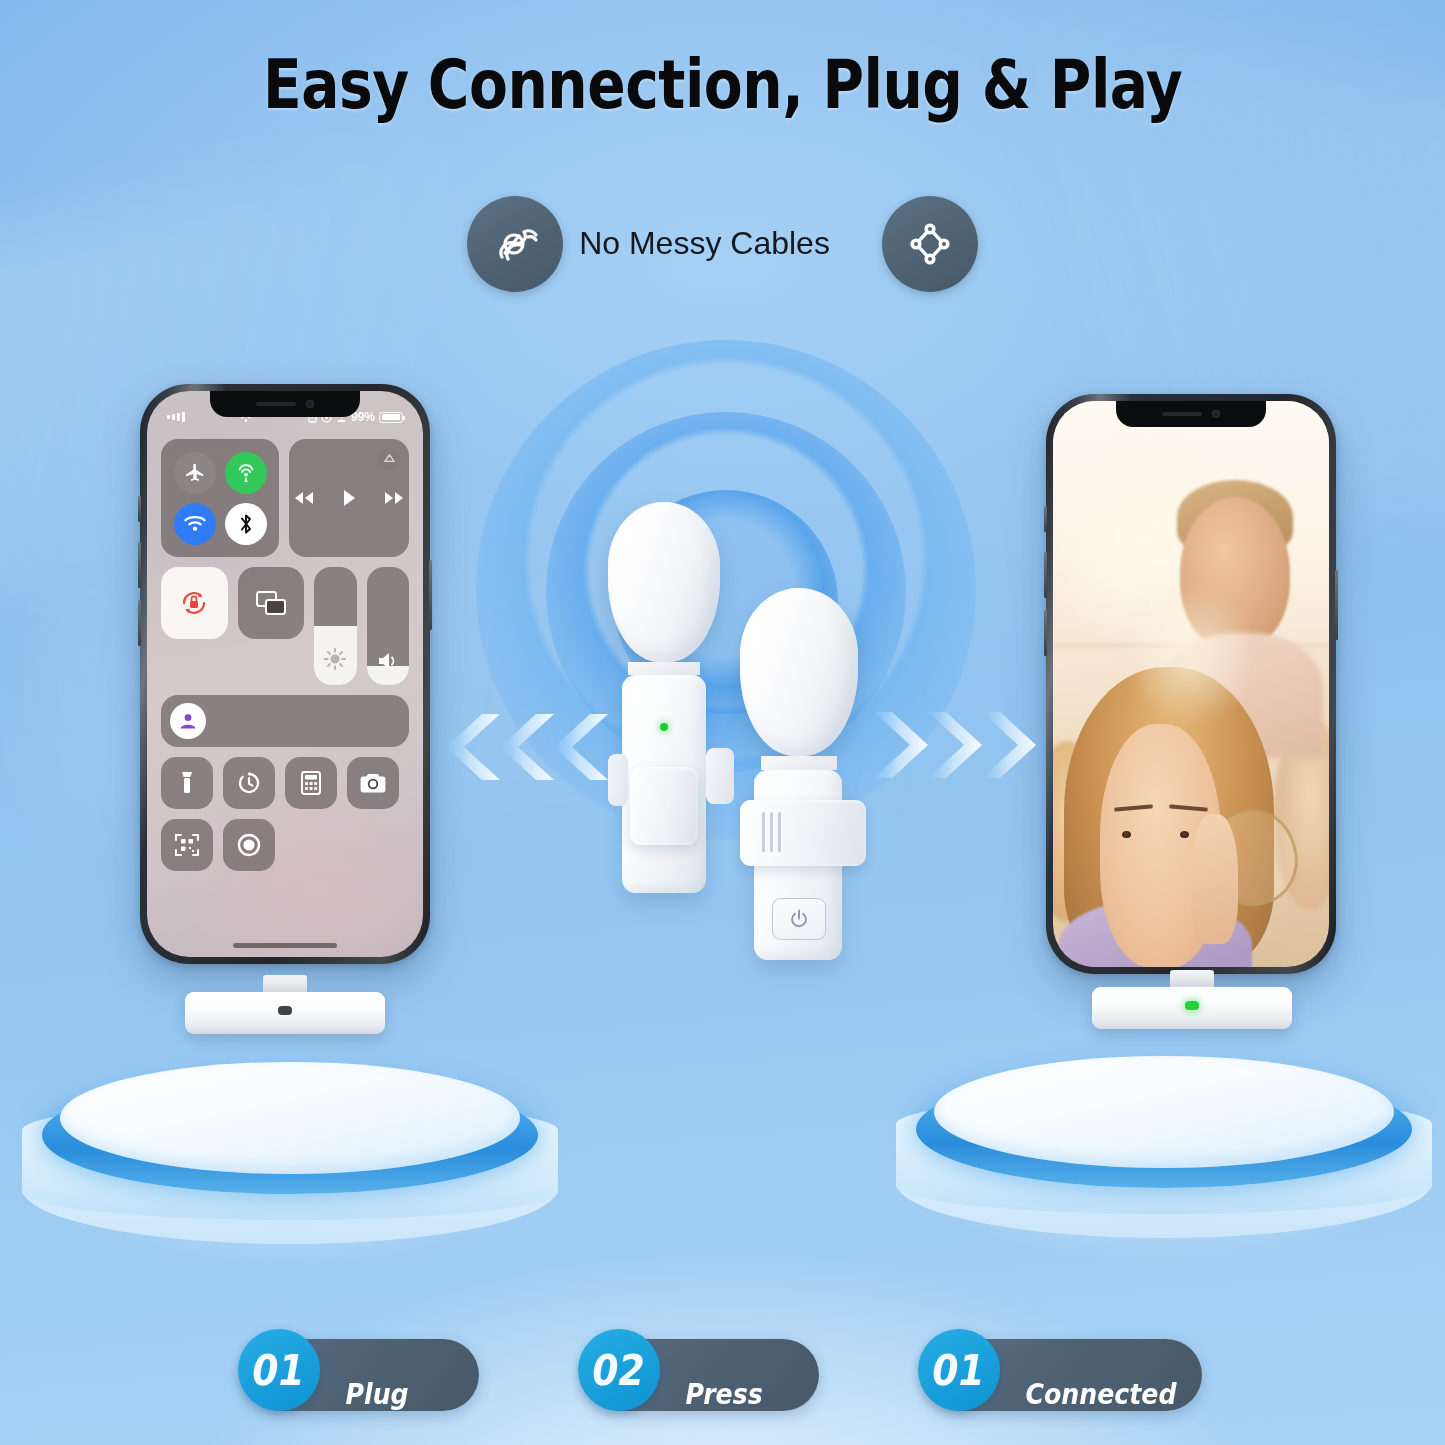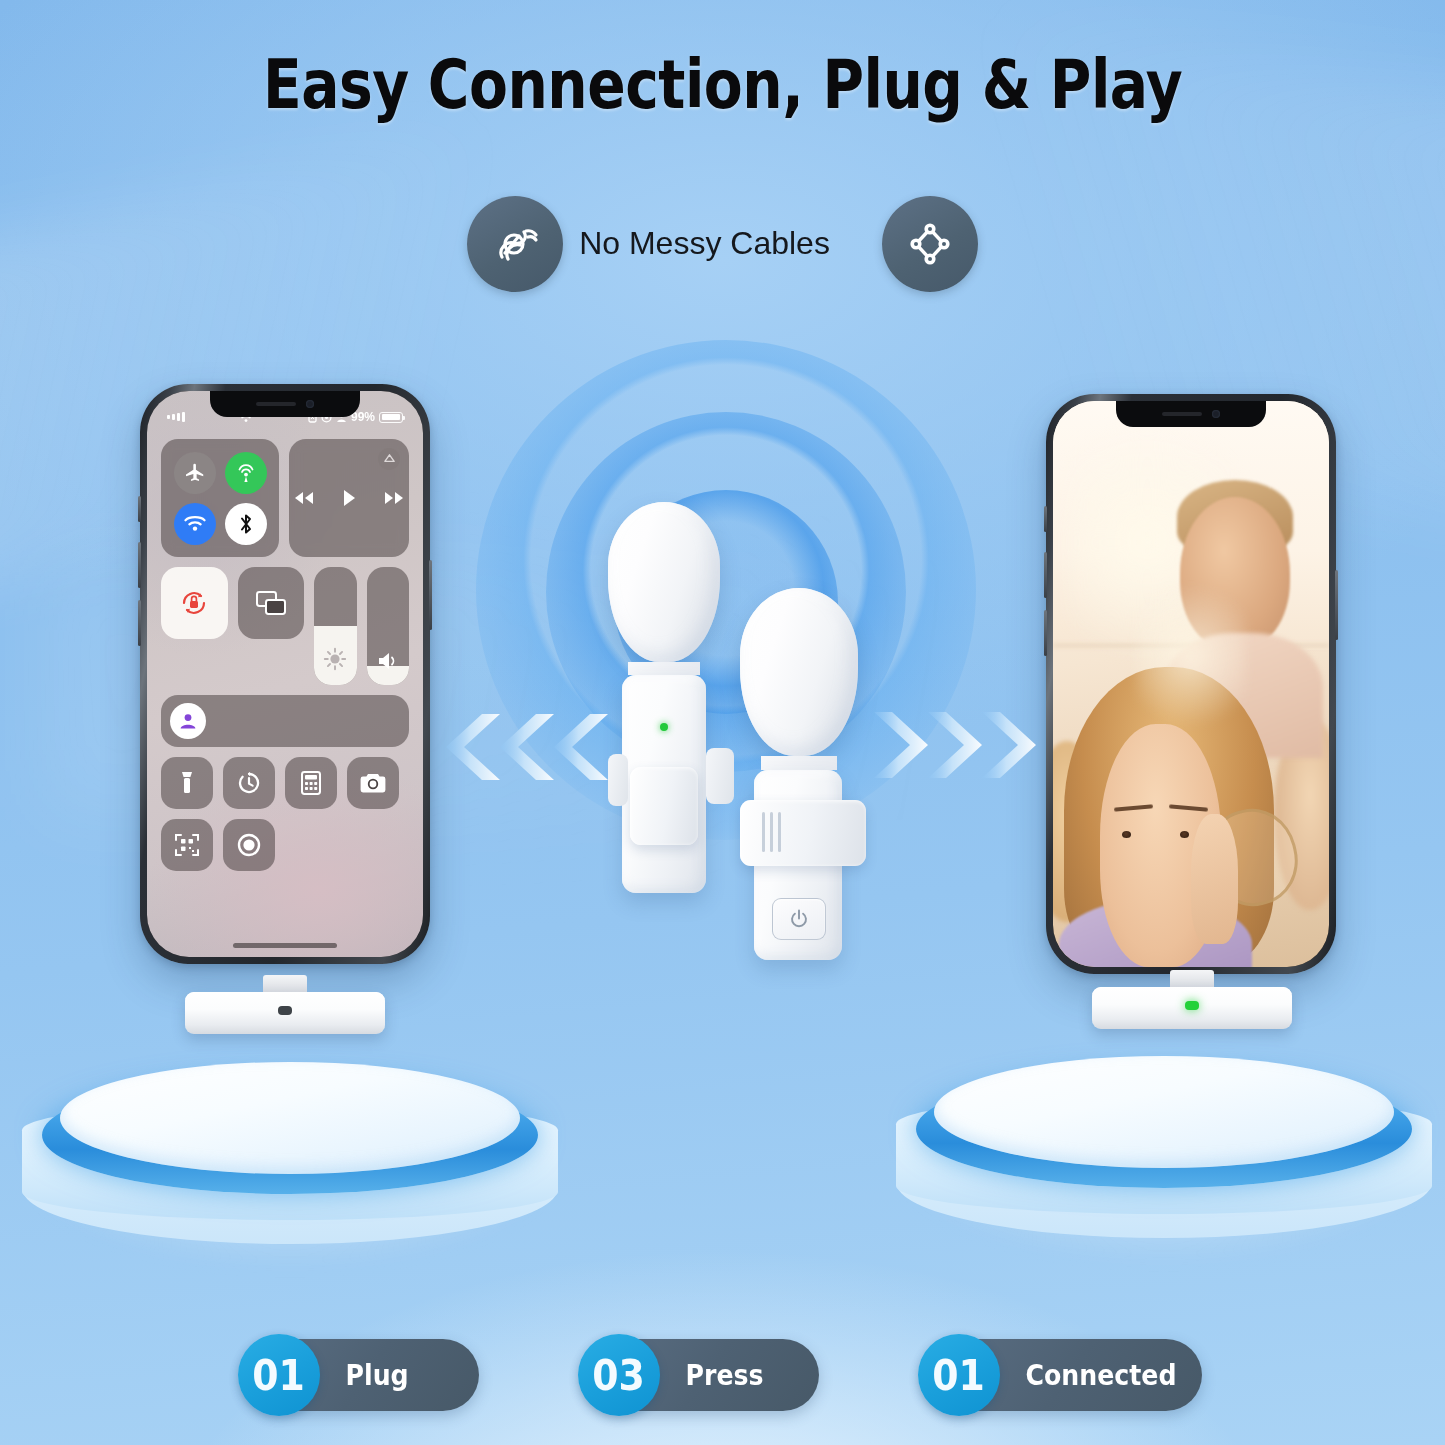--- a/index.html
+++ b/index.html
@@ -256,23 +256,23 @@
   .pod-refl{position:absolute;border-radius:50%;
     background:radial-gradient(ellipse at 50% 0%, rgba(255,255,255,.5), rgba(255,255,255,0) 70%);
     filter:blur(8px);z-index:0;}
 
   
   .steps{position:absolute;bottom:34px;left:0;width:100%;
     display:flex;justify-content:center;gap:104px;}
   .pill{
     height:72px;min-width:236px;border-radius:40px;
     background:linear-gradient(125deg,#5b6f84 0%,#4e6173 52%,#475968 100%);
-    display:flex;align-items:center;
+    display:flex;align-items:flex-end;
     box-shadow:0 5px 14px rgba(40,70,110,.25);
-    padding-right:26px;box-sizing:border-box;
+    padding-right:26px;box-sizing:border-box;font-style:italic;
   }
   .pnum{
     width:82px;height:82px;border-radius:50%;
     background:linear-gradient(150deg,#29ade4 0%,#1a9fdb 52%,#0f93d2 100%);
     display:flex;align-items:center;justify-content:center;
     color:#f3fbff;font-size:42px;font-weight:bold;flex:none;
     margin-left:-5px;
     font-family:"DejaVu Sans Condensed","Liberation Sans",sans-serif;
     box-shadow:0 3px 8px rgba(20,80,130,.3);
   }
@@ -694,21 +694,21 @@
   </div>
 
   <div class="steps">
 
     <div class="pill">
       <div class="pnum">01</div>
       <div class="plabel">Plug</div>
     </div>
 
     <div class="pill">
-      <div class="pnum">03</div>
+      <div class="pnum">02</div>
       <div class="plabel">Press</div>
     </div>
 
     <div class="pill">
       <div class="pnum">01</div>
       <div class="plabel">Connected</div>
     </div>
 
   </div>
 

